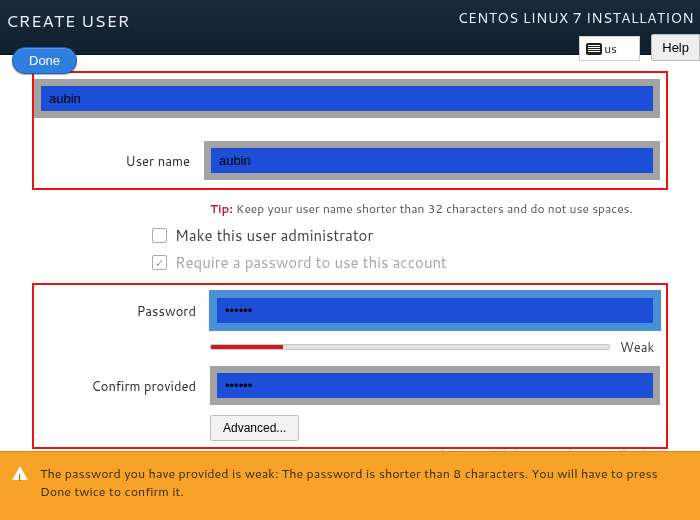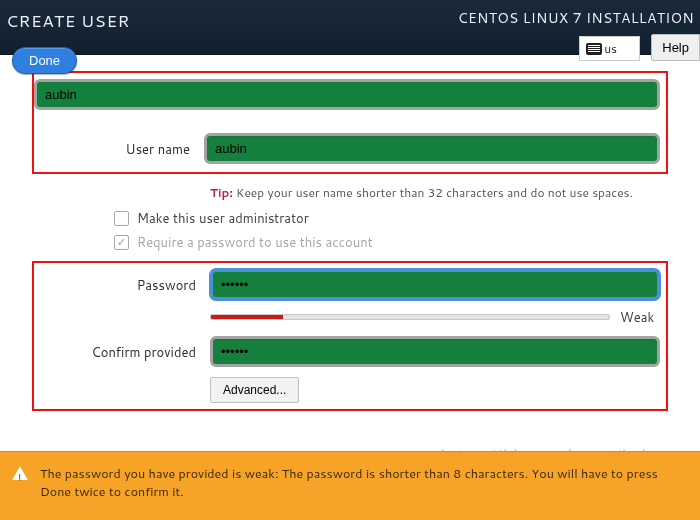--- a/index.html
+++ b/index.html
@@ -69,33 +69,33 @@
   }
   .form-row label.lab {
     width:170px; text-align:right; padding-right:14px;
     color:#2e2e2e; font-size:13px;
   }
   .field {
     flex:1;
   }
   input.text {
     width:100%; padding:5px 8px;
-    border:3px solid #a3a3a3; border-radius:6px;
-    font-size:13px; background:#15803d;
+    border:7px solid #a3a3a3; border-radius:0;
+    font-size:13px; background:#1d4ed8;
     box-shadow: inset 0 1px 1px rgba(0,0,0,.06);
   }
   input.text.focus { border-color:#4a90d9; box-shadow:0 0 0 1px #4a90d9; }
   .tip-row {
     margin-left:170px; font-size:12px; color:#555;
     margin-top:4px; margin-bottom:8px;
   }
   .tip-row b { color:#be185d;text-align:right; }
   .check-row {
-    margin-left:74px; display:flex; align-items:center;
-    gap:8px; font-size:13px; color:#444; margin-bottom:6px;text-align:right;
+    margin-left:112px; display:flex; align-items:center;
+    gap:8px; font-size:15px; color:#444; margin-bottom:6px;text-align:right;
   }
   .check-row.disabled { color:#a7a7a7; }
   .cbx {
     width:15px; height:15px; border:1px solid #aaa; border-radius:2px;
     display:inline-flex; align-items:center; justify-content:center;
     background:#fff; font-size:11px; color:#999;
   }
   .cbx.checked::after { content:"✓"; }
   .hi1 {
     border:2px solid #e11; padding:6px 6px 6px 0; margin:-8px -8px 10px -8px;

